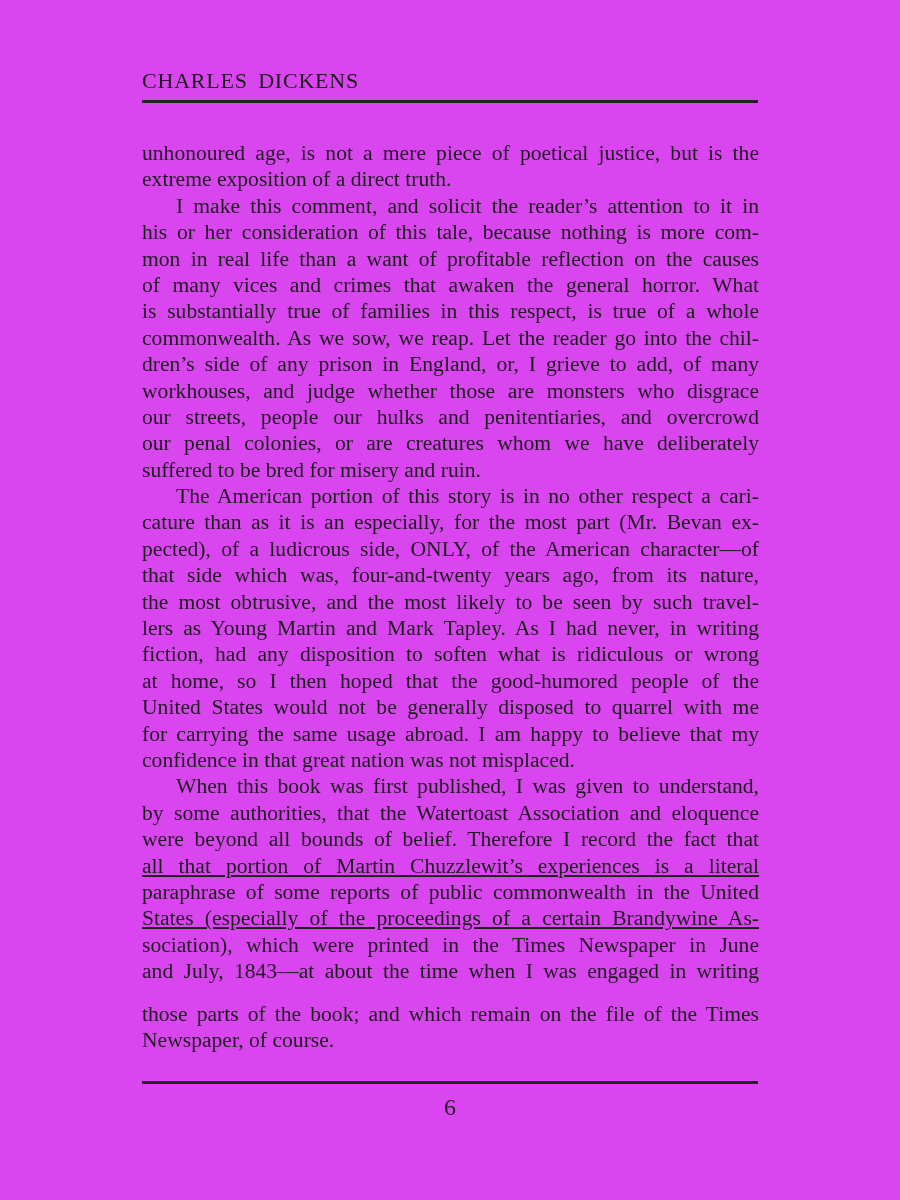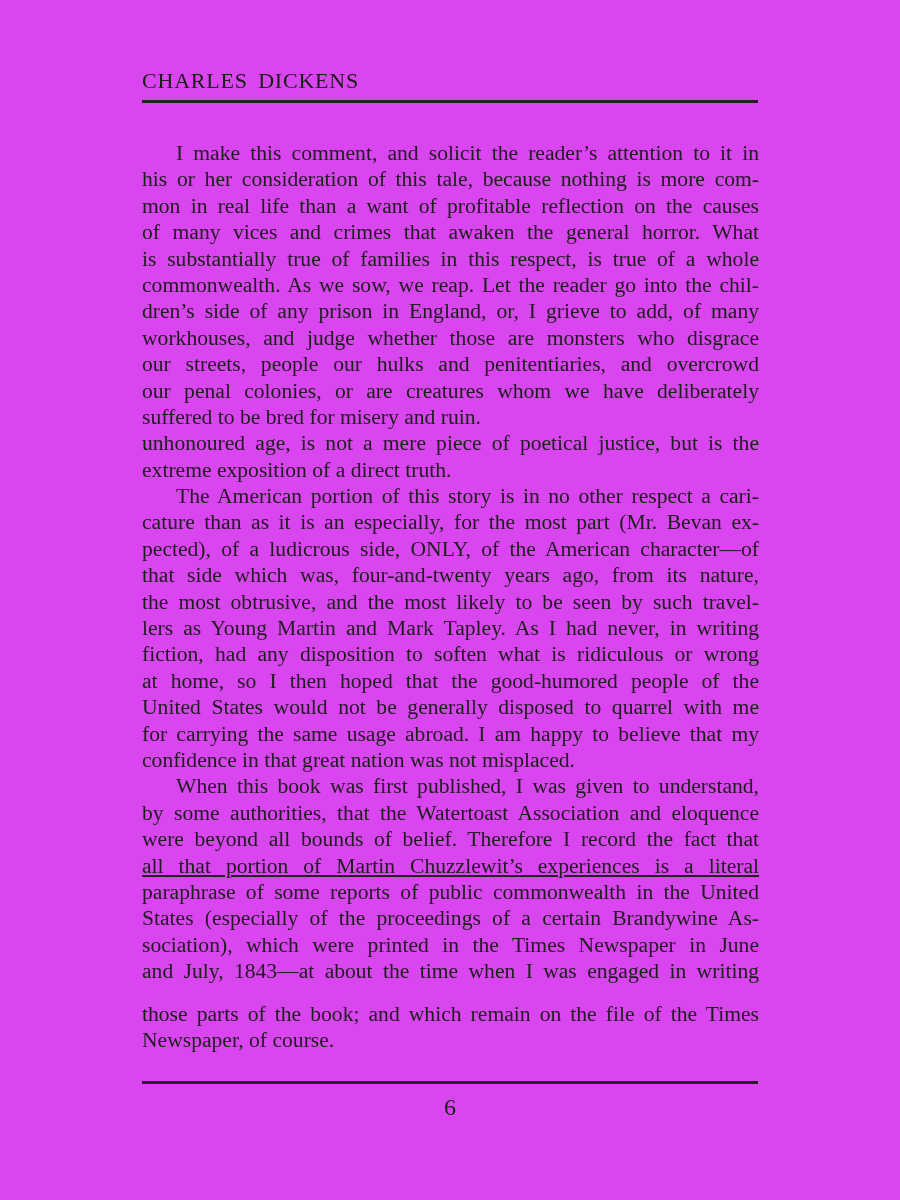--- a/index.html
+++ b/index.html
@@ -30,56 +30,56 @@
 </style>
 </head>
 <body>
 
 <div class="page">
   <div class="header-title">CHARLES DICKENS</div>
   <div class="rule top"></div>
 
   <div class="body-text" id="body-text">
       <div>
+        <div class="line" style="white-space: nowrap; text-align: left; word-spacing: 0px;">unhonoured age, is not a mere piece of poetical justice, but is the</div>
+        <div class="line last">extreme exposition of a direct truth.</div>
+      </div>
+      <div>
         <div class="line indent" style="white-space: nowrap; text-align: left; word-spacing: 0px;">I make this comment, and solicit the reader’s attention to it in</div>
         <div class="line" style="white-space: nowrap; text-align: left; word-spacing: 0px;">his or her consideration of this tale, because nothing is more com-</div>
         <div class="line" style="white-space: nowrap; text-align: left; word-spacing: 0px;">mon in real life than a want of profitable reflection on the causes</div>
         <div class="line" style="white-space: nowrap; text-align: left; word-spacing: 0px;">of many vices and crimes that awaken the general horror. What</div>
         <div class="line" style="white-space: nowrap; text-align: left; word-spacing: 0px;">is substantially true of families in this respect, is true of a whole</div>
         <div class="line" style="white-space: nowrap; text-align: left; word-spacing: 0px;">commonwealth. As we sow, we reap. Let the reader go into the chil-</div>
         <div class="line" style="white-space: nowrap; text-align: left; word-spacing: 0px;">dren’s side of any prison in England, or, I grieve to add, of many</div>
         <div class="line" style="white-space: nowrap; text-align: left; word-spacing: 0px;">workhouses, and judge whether those are monsters who disgrace</div>
         <div class="line" style="white-space: nowrap; text-align: left; word-spacing: 0px;">our streets, people our hulks and penitentiaries, and overcrowd</div>
         <div class="line" style="white-space: nowrap; text-align: left; word-spacing: 0px;">our penal colonies, or are creatures whom we have deliberately</div>
         <div class="line last">suffered to be bred for misery and ruin.</div>
-      </div>
-      <div>
-        <div class="line" style="white-space: nowrap; text-align: left; word-spacing: 0px;">unhonoured age, is not a mere piece of poetical justice, but is the</div>
-        <div class="line last">extreme exposition of a direct truth.</div>
       </div>
       <div>
         <div class="line indent" style="white-space: nowrap; text-align: right; word-spacing: 0px;">The American portion of this story is in no other respect a cari-</div>
         <div class="line" style="white-space: nowrap; text-align: left; word-spacing: 0px;">cature than as it is an especially, for the most part (Mr. Bevan ex-</div>
         <div class="line" style="white-space: nowrap; text-align: left; word-spacing: 0px;">pected), of a ludicrous side, ONLY, of the American character—of</div>
         <div class="line" style="white-space: nowrap; text-align: left; word-spacing: 0px;">that side which was, four-and-twenty years ago, from its nature,</div>
         <div class="line" style="white-space: nowrap; text-align: left; word-spacing: 0px;">the most obtrusive, and the most likely to be seen by such travel-</div>
         <div class="line" style="white-space: nowrap; text-align: left; word-spacing: 0px;">lers as Young Martin and Mark Tapley. As I had never, in writing</div>
         <div class="line" style="white-space: nowrap; text-align: left; word-spacing: 0px;">fiction, had any disposition to soften what is ridiculous or wrong</div>
         <div class="line" style="white-space: nowrap; text-align: left; word-spacing: 0px;">at home, so I then hoped that the good-humored people of the</div>
         <div class="line" style="white-space: nowrap; text-align: center; word-spacing: 0px;">United States would not be generally disposed to quarrel with me</div>
         <div class="line" style="white-space: nowrap; text-align: left; word-spacing: 0px;">for carrying the same usage abroad. I am happy to believe that my</div>
         <div class="line last">confidence in that great nation was not misplaced.</div>
       </div>
       <div>
         <div class="line indent" style="white-space: nowrap; text-align: left; word-spacing: 0px;">When this book was first published, I was given to understand,</div>
         <div class="line" style="white-space: nowrap; text-align: left; word-spacing: 0px;">by some authorities, that the Watertoast Association and eloquence</div>
         <div class="line" style="white-space: nowrap; text-align: left; word-spacing: 0px;">were beyond all bounds of belief. Therefore I record the fact that</div>
         <div class="line" style="white-space: nowrap; text-align: left; word-spacing: 0px; text-decoration: underline;">all that portion of Martin Chuzzlewit’s experiences is a literal</div>
         <div class="line" style="white-space: nowrap; text-align: left; word-spacing: 0px;">paraphrase of some reports of public commonwealth in the United</div>
-        <div class="line" style="white-space: nowrap; text-align: left; word-spacing: 0px;">States (especially of the proceedings of a certain Brandywine As-</div>
+        <div class="line" style="white-space: nowrap; text-align: left; word-spacing: 0px; text-decoration: underline;">States (especially of the proceedings of a certain Brandywine As-</div>
         <div class="line" style="white-space: nowrap; text-align: left; word-spacing: 0px;">sociation), which were printed in the Times Newspaper in June</div>
         <div class="line" style="white-space: nowrap; text-align: left; word-spacing: 0px;">and July, 1843—at about the time when I was engaged in writing</div>
         <div class="line" style="white-space: nowrap; text-align: left; word-spacing: 0px; margin-top: 16px;">those parts of the book; and which remain on the file of the Times</div>
         <div class="line last">Newspaper, of course.</div>
       </div>
     </div>
 
   <div class="rule bottom"></div>
   <div class="page-number">6</div>
 </div>

